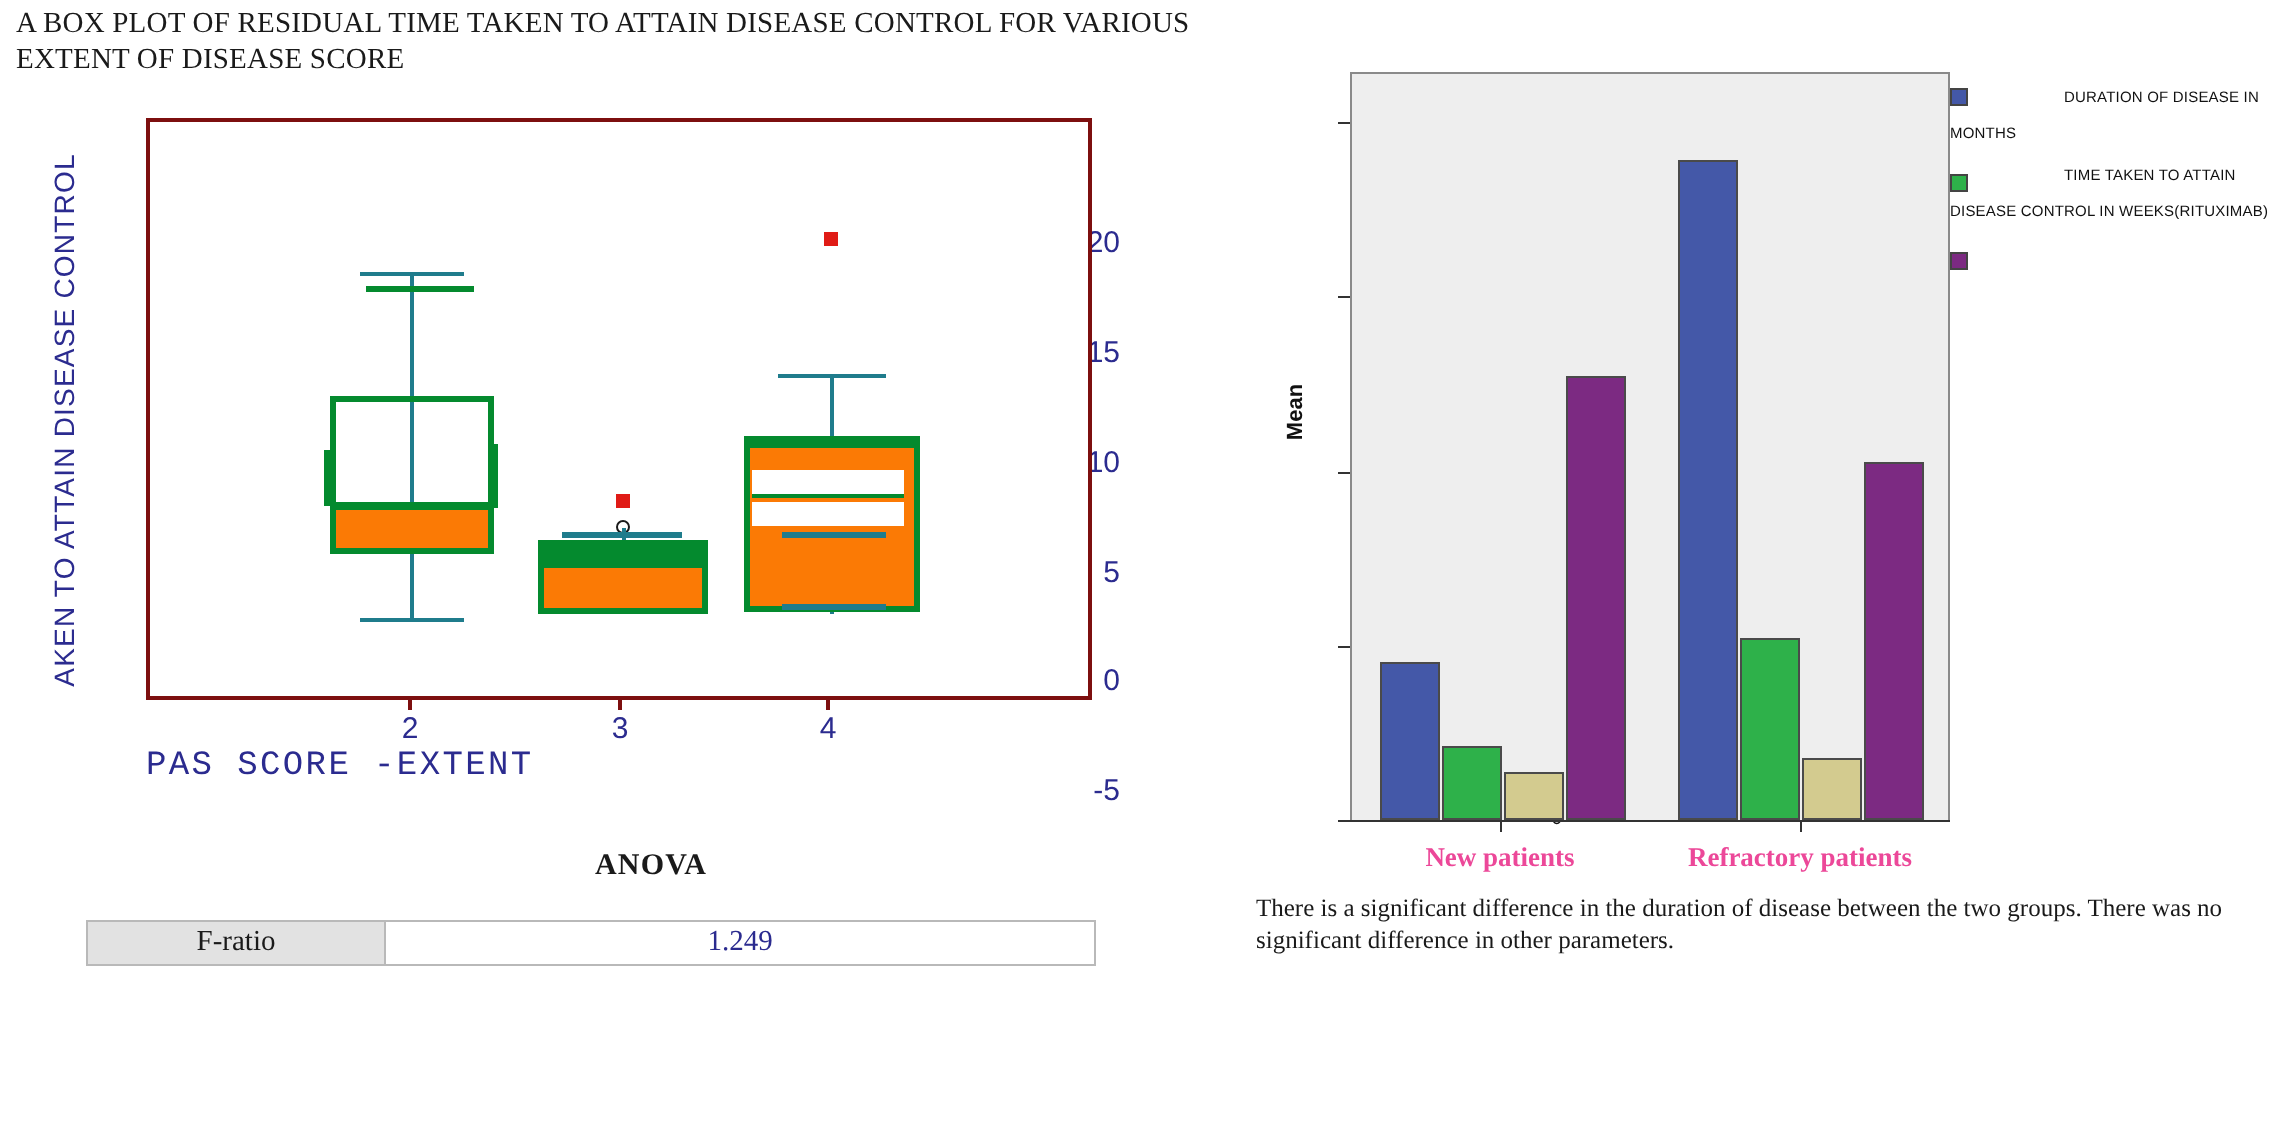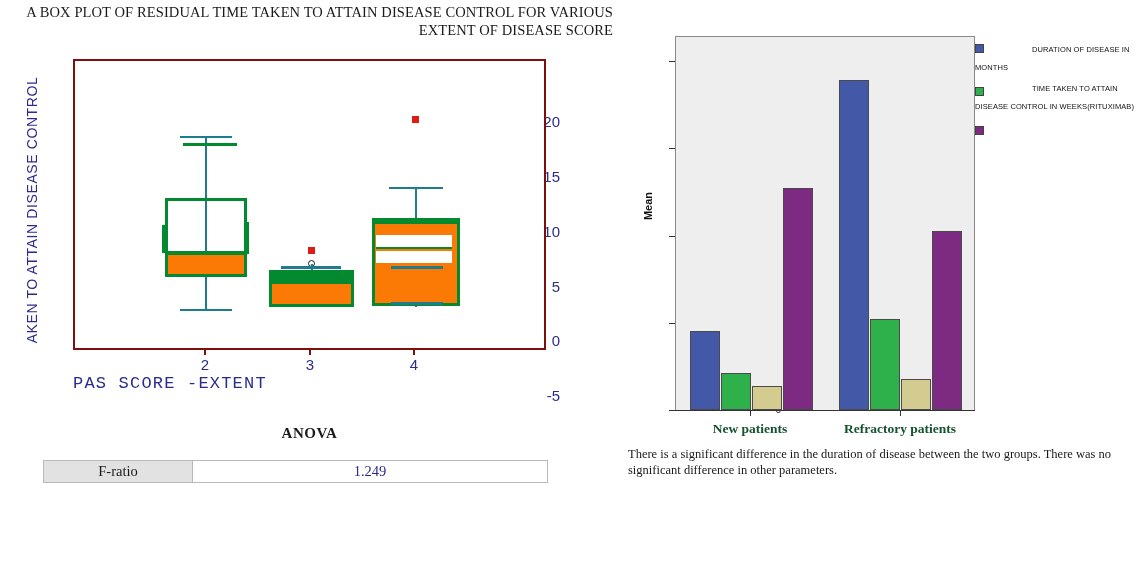--- a/index.html
+++ b/index.html
@@ -7,21 +7,21 @@
     width:1143px;height:570px;background:#ffffff;overflow:hidden;
     font-family:"Liberation Serif", serif;position:relative;
   }
   .root{position:absolute;left:0;top:0;width:1143px;height:570px;}
 
   
   .left-panel{position:absolute;left:0;top:0;width:620px;height:570px;}
 
   .figure-title{
     position:absolute;left:8px;top:3px;width:605px;
-    text-align:right;font-family:"Liberation Serif", serif;
+    text-align:left;font-family:"Liberation Serif", serif;
     font-size:14.5px;color:#1a1a1a;line-height:18px;letter-spacing:0.1px;
   }
 
   .box-plot-wrap{position:absolute;left:0;top:52px;width:560px;height:310px;}
 
   .bp-frame{
     position:absolute;left:73px;top:7px;width:473px;height:291px;
     border:2px solid #7d0f0f;background:#ffffff;box-sizing:border-box;
   }
   .bp-ytick-label{
@@ -57,21 +57,21 @@
   .whisker-cap{position:absolute;height:2px;background:#1f7c8c;}
   .green-box{position:absolute;border:3px solid #048a2e;background:transparent;box-sizing:border-box;}
   .orange-box{position:absolute;border:3px solid #048a2e;background:#fb7a05;box-sizing:border-box;}
   .white-band{position:absolute;background:#ffffff;}
   .green-line{position:absolute;height:3px;background:#048a2e;}
   .teal-line{position:absolute;height:3px;background:#1f7c8c;}
   .outlier{position:absolute;width:7px;height:7px;background:#e01b16;}
   .circ{position:absolute;width:7px;height:7px;border:1.5px solid #1a1a1a;border-radius:50%;background:#fff;box-sizing:border-box;}
 
   .anova-title{
-    position:absolute;left:73px;top:425px;width:473px;text-align:center;
+    position:absolute;left:89px;top:425px;width:473px;text-align:center;
     font-family:"Liberation Serif", serif;font-weight:bold;font-size:15px;color:#1a1a1a;
     letter-spacing:0.6px;
   }
   .anova-table{
     position:absolute;left:43px;top:460px;width:505px;
     border-collapse:collapse;font-family:"Liberation Serif", serif;font-size:14.5px;
   }
   .anova-table td{border:1px solid #b9b9b9;height:21px;padding:0 4px;}
   .anova-table td.k{background:#e2e2e2;color:#1a1a1a;text-align:center;width:140px;}
   .anova-table td.v{background:#ffffff;color:#2b2b8f;text-align:center;}
@@ -91,21 +91,21 @@
   .bar-ytick-mark{position:absolute;left:49px;width:6px;height:1px;background:#333;}
   .bar-ylabel{
     position:absolute;left:-12px;top:200px;width:80px;text-align:center;
     font-family:"Liberation Sans", sans-serif;font-weight:bold;font-size:11px;color:#111;
     transform:rotate(-90deg);transform-origin:center center;
   }
   .bar{position:absolute;bottom:0;border:1px solid #4a4a4a;box-sizing:border-box;}
   .bar-xtick{position:absolute;top:410px;width:1px;height:6px;background:#333;}
   .bar-xlabel{
     position:absolute;top:421px;width:180px;text-align:center;
-    font-family:"Liberation Serif", serif;font-weight:bold;font-size:13.5px;color:#14532d;
+    font-family:"Liberation Serif", serif;font-weight:bold;font-size:13.5px;color:#ec4899;
   }
   .bar-baseline{position:absolute;left:55px;top:410px;width:300px;height:1px;background:#333;}
 
   .legend{position:absolute;left:355px;top:38px;width:168px;}
   .legend-row{position:relative;margin-bottom:3px;min-height:22px;}
   .legend-swatch{
     position:absolute;left:0;top:6px;width:9px;height:9px;border:1px solid #444;box-sizing:border-box;
   }
   .legend-text{
     margin-left:14px;font-family:"Liberation Sans", sans-serif;font-size:7.5px;

